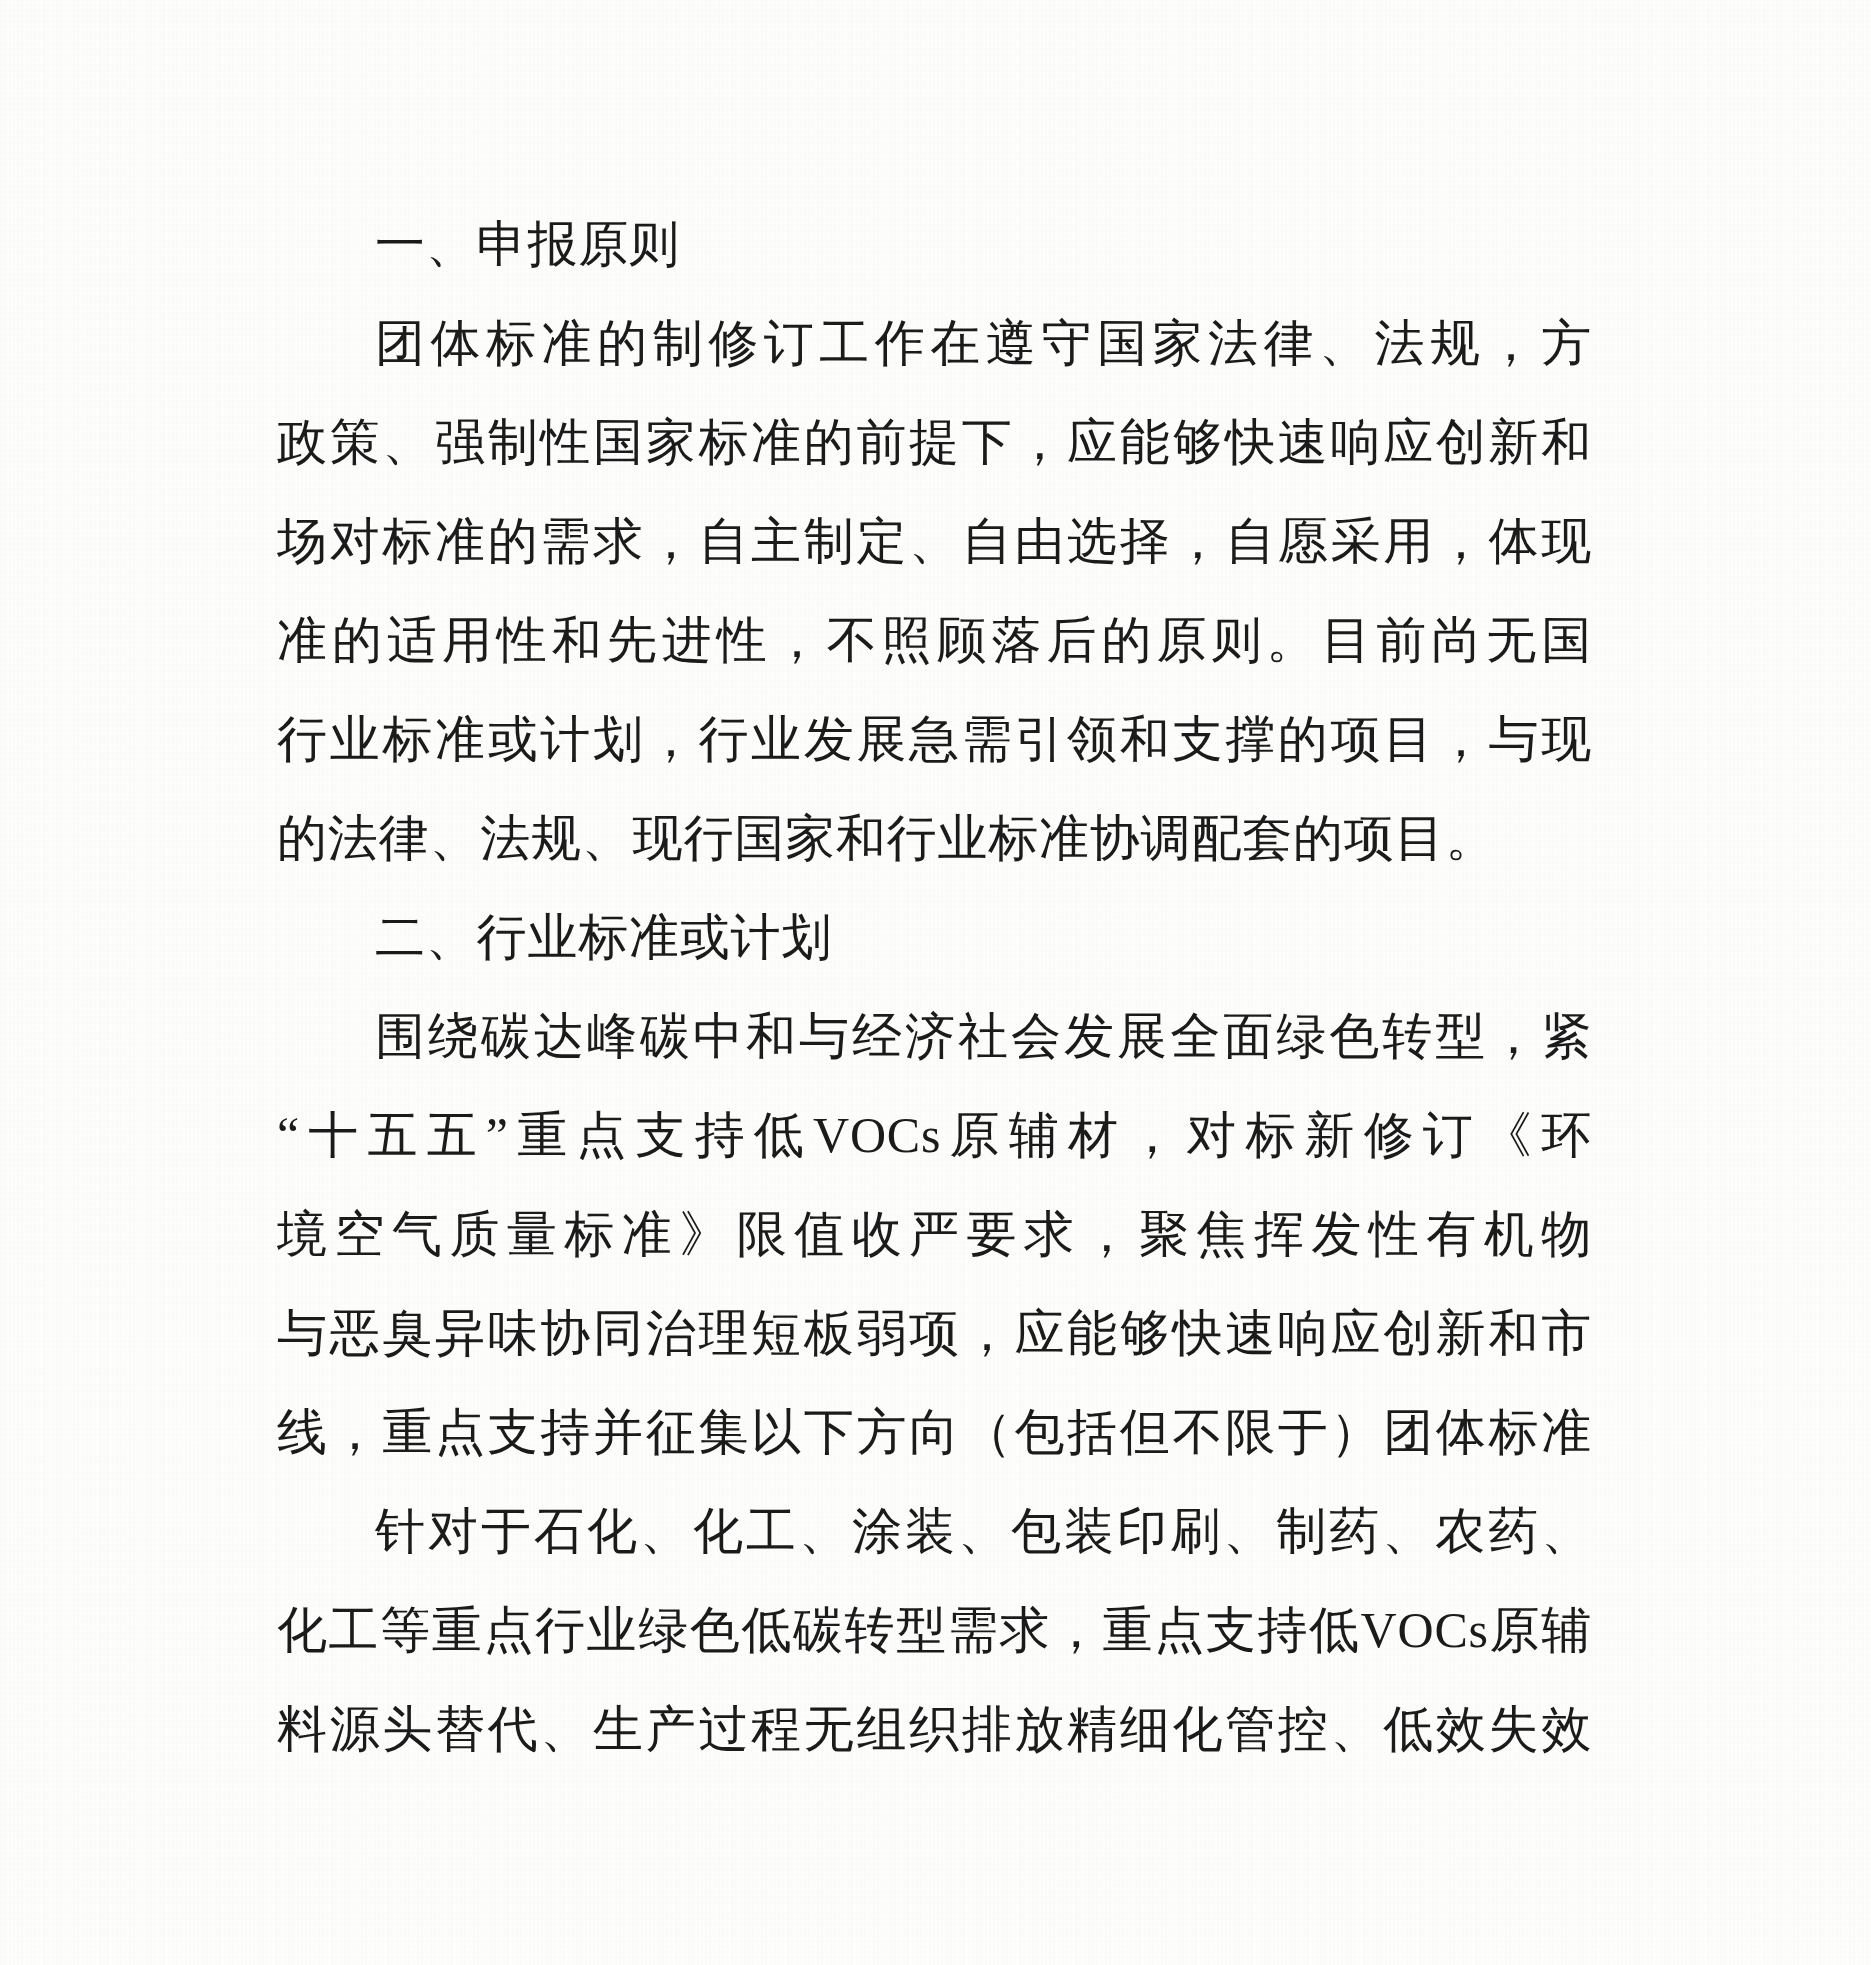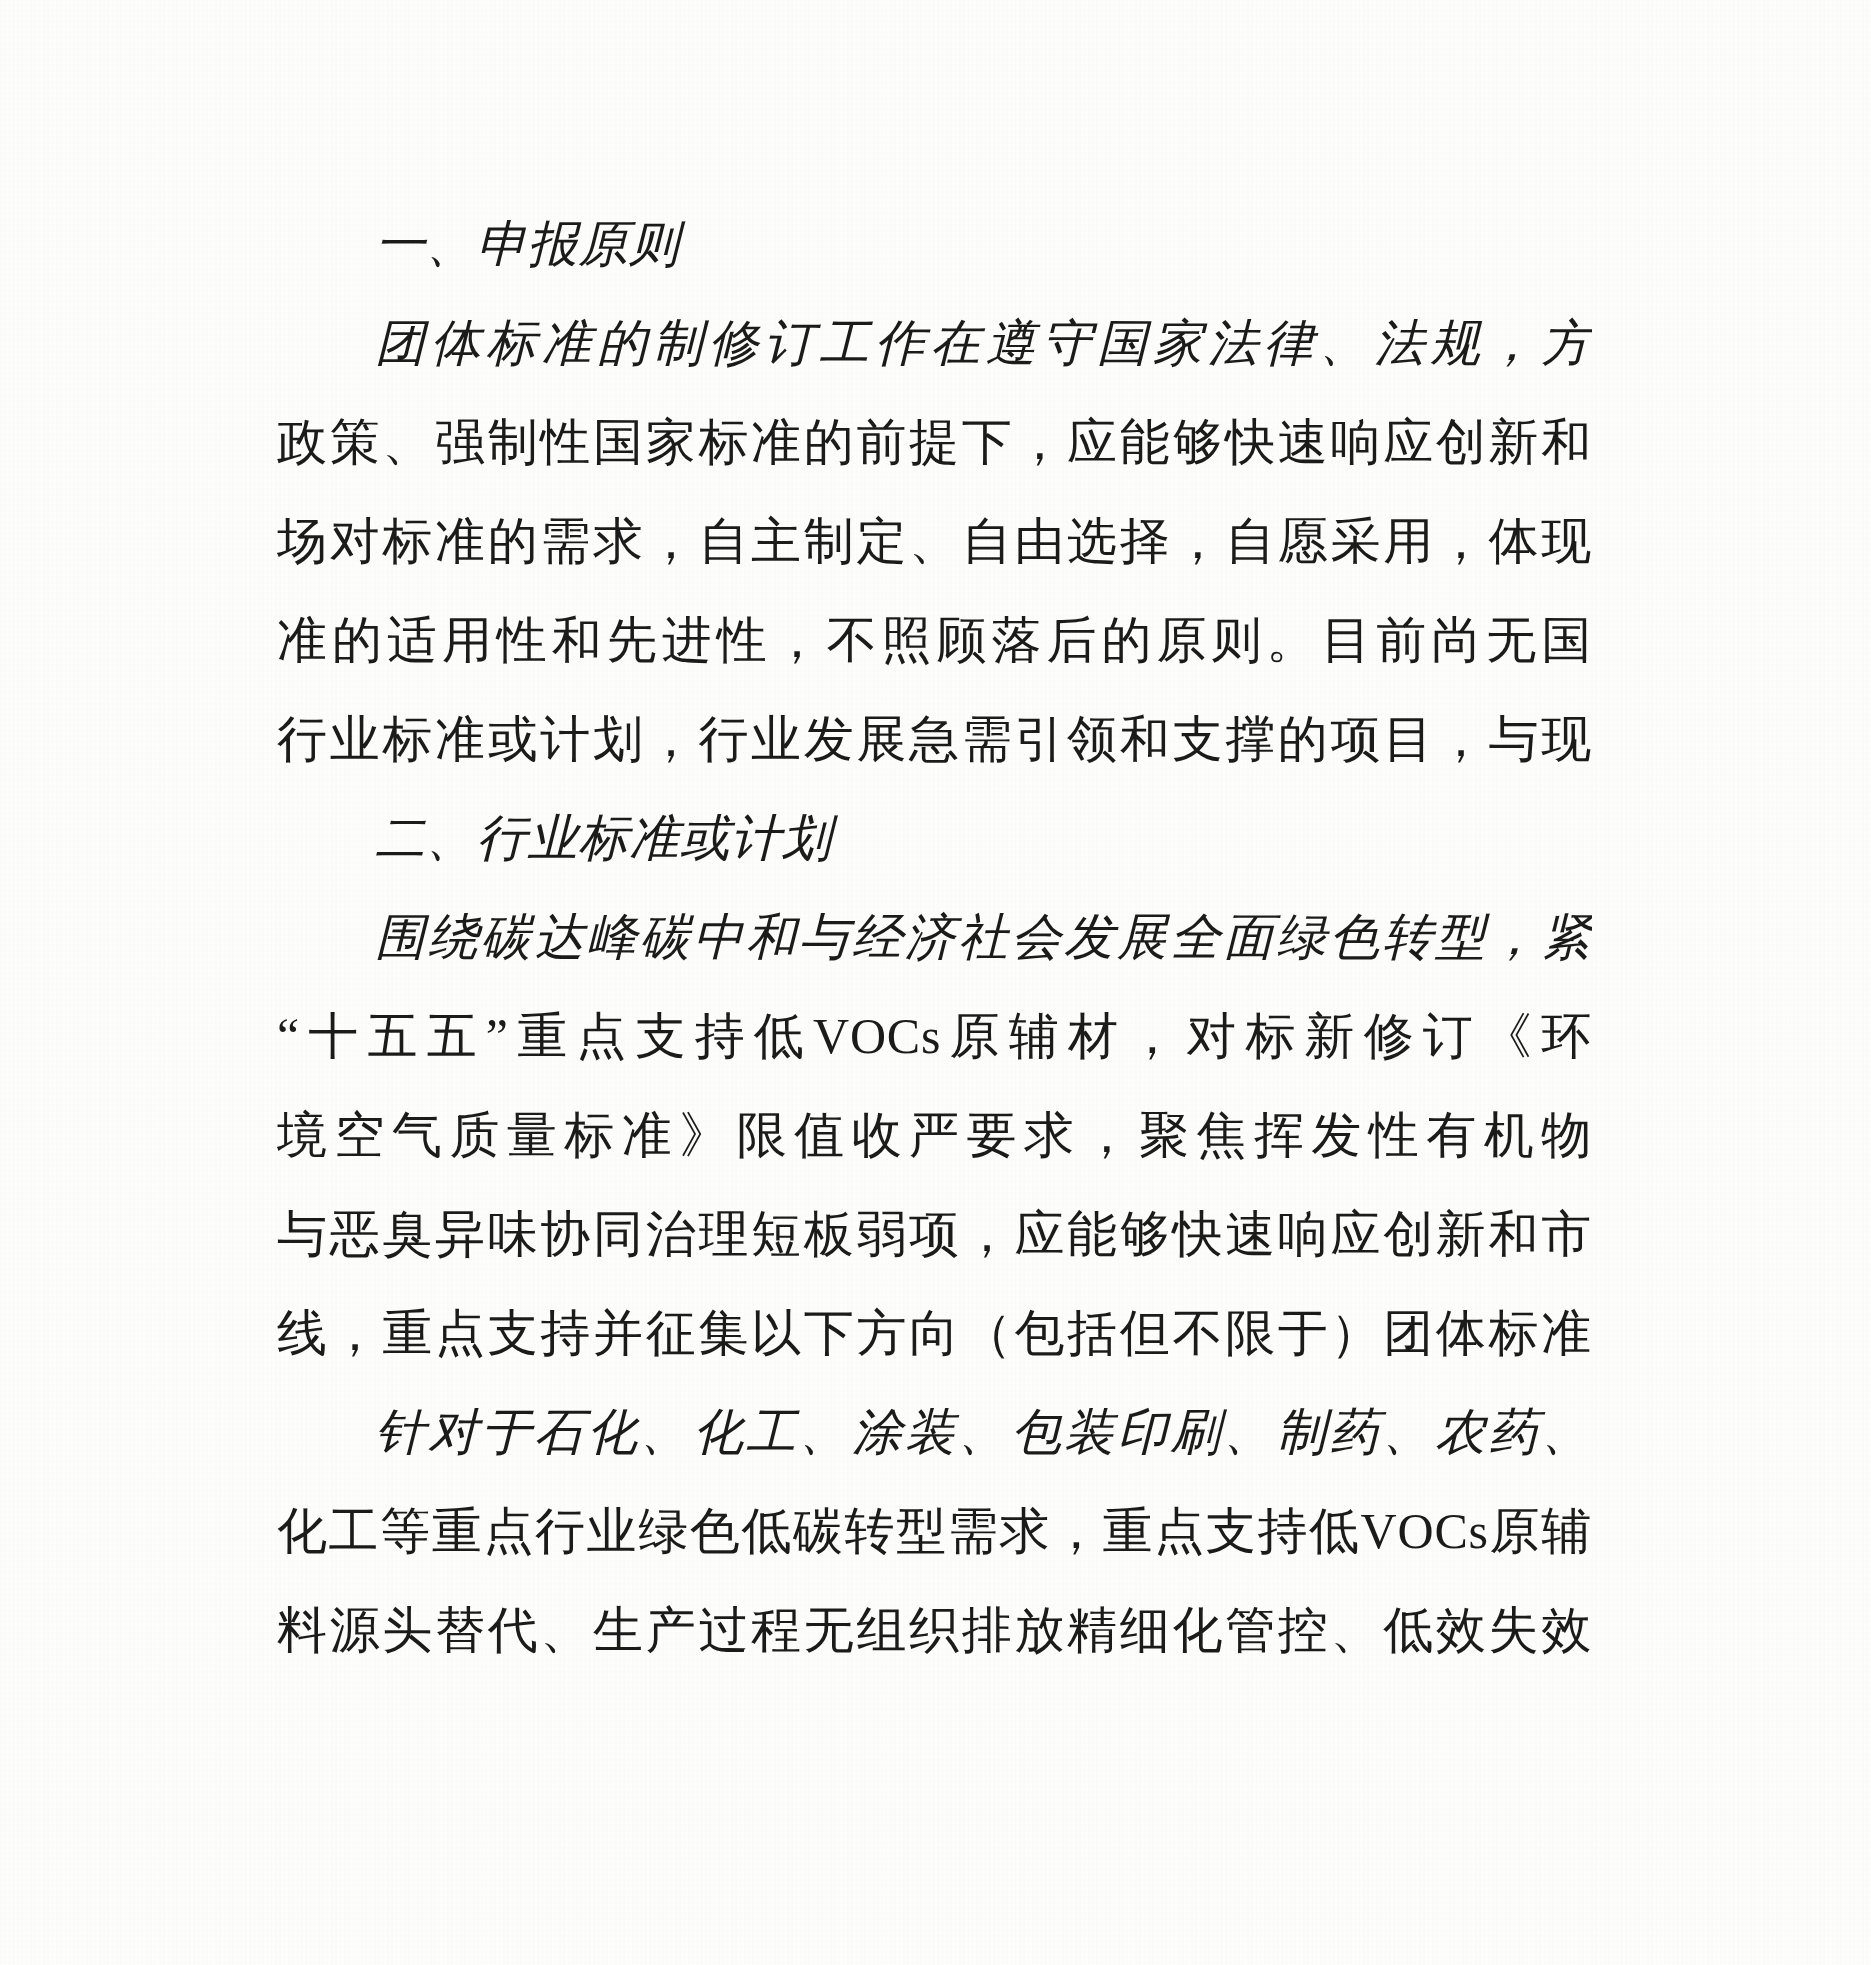--- a/index.html
+++ b/index.html
@@ -30,38 +30,39 @@
     box-sizing: border-box;
     width: 100%;
     height: 99px;
     line-height: 99px;
     font-size: 50px;
     letter-spacing: 0.8px;
     white-space: normal;
     overflow: hidden;
     text-align: left;
   }
-  .line.indent { padding-left: 98px; font-style: italic; }
+  .line.indent { padding-left: 98px; }
   .line.justify {
     text-align: justify;
     text-align-last: justify;
     text-justify: inter-character;
   }
 </style>
 </head>
 <body>
 
 <div class="page">
   <div class="text-block">
     <div class="line indent">一、申报原则</div>
     <div class="line indent justify">团体标准的制修订工作在遵守国家法律、法规，方针、</div>
     <div class="line justify">政策、强制性国家标准的前提下，应能够快速响应创新和市</div>
     <div class="line justify">场对标准的需求，自主制定、自由选择，自愿采用，体现标</div>
     <div class="line justify">准的适用性和先进性，不照顾落后的原则。目前尚无国家、</div>
     <div class="line justify">行业标准或计划，行业发展急需引领和支撑的项目，与现有</div>
+    <div class="line">的法律、法规、现行国家和行业标准协调配套的项目。</div>
     <div class="line indent">二、行业标准或计划</div>
     <div class="line indent justify">围绕碳达峰碳中和与经济社会发展全面绿色转型，紧扣</div>
     <div class="line justify">“十五五”重点支持低VOCs原辅材，对标新修订《环</div>
     <div class="line justify">境空气质量标准》限值收严要求，聚焦挥发性有机物（VOCs）</div>
     <div class="line justify">与恶臭异味协同治理短板弱项，应能够快速响应创新和市</div>
     <div class="line justify">线，重点支持并征集以下方向（包括但不限于）团体标准项</div>
     <div class="line indent justify">针对于石化、化工、涂装、包装印刷、制药、农药、煤</div>
     <div class="line justify">化工等重点行业绿色低碳转型需求，重点支持低VOCs原辅材</div>
     <div class="line justify">料源头替代、生产过程无组织排放精细化管控、低效失效治</div>
 

